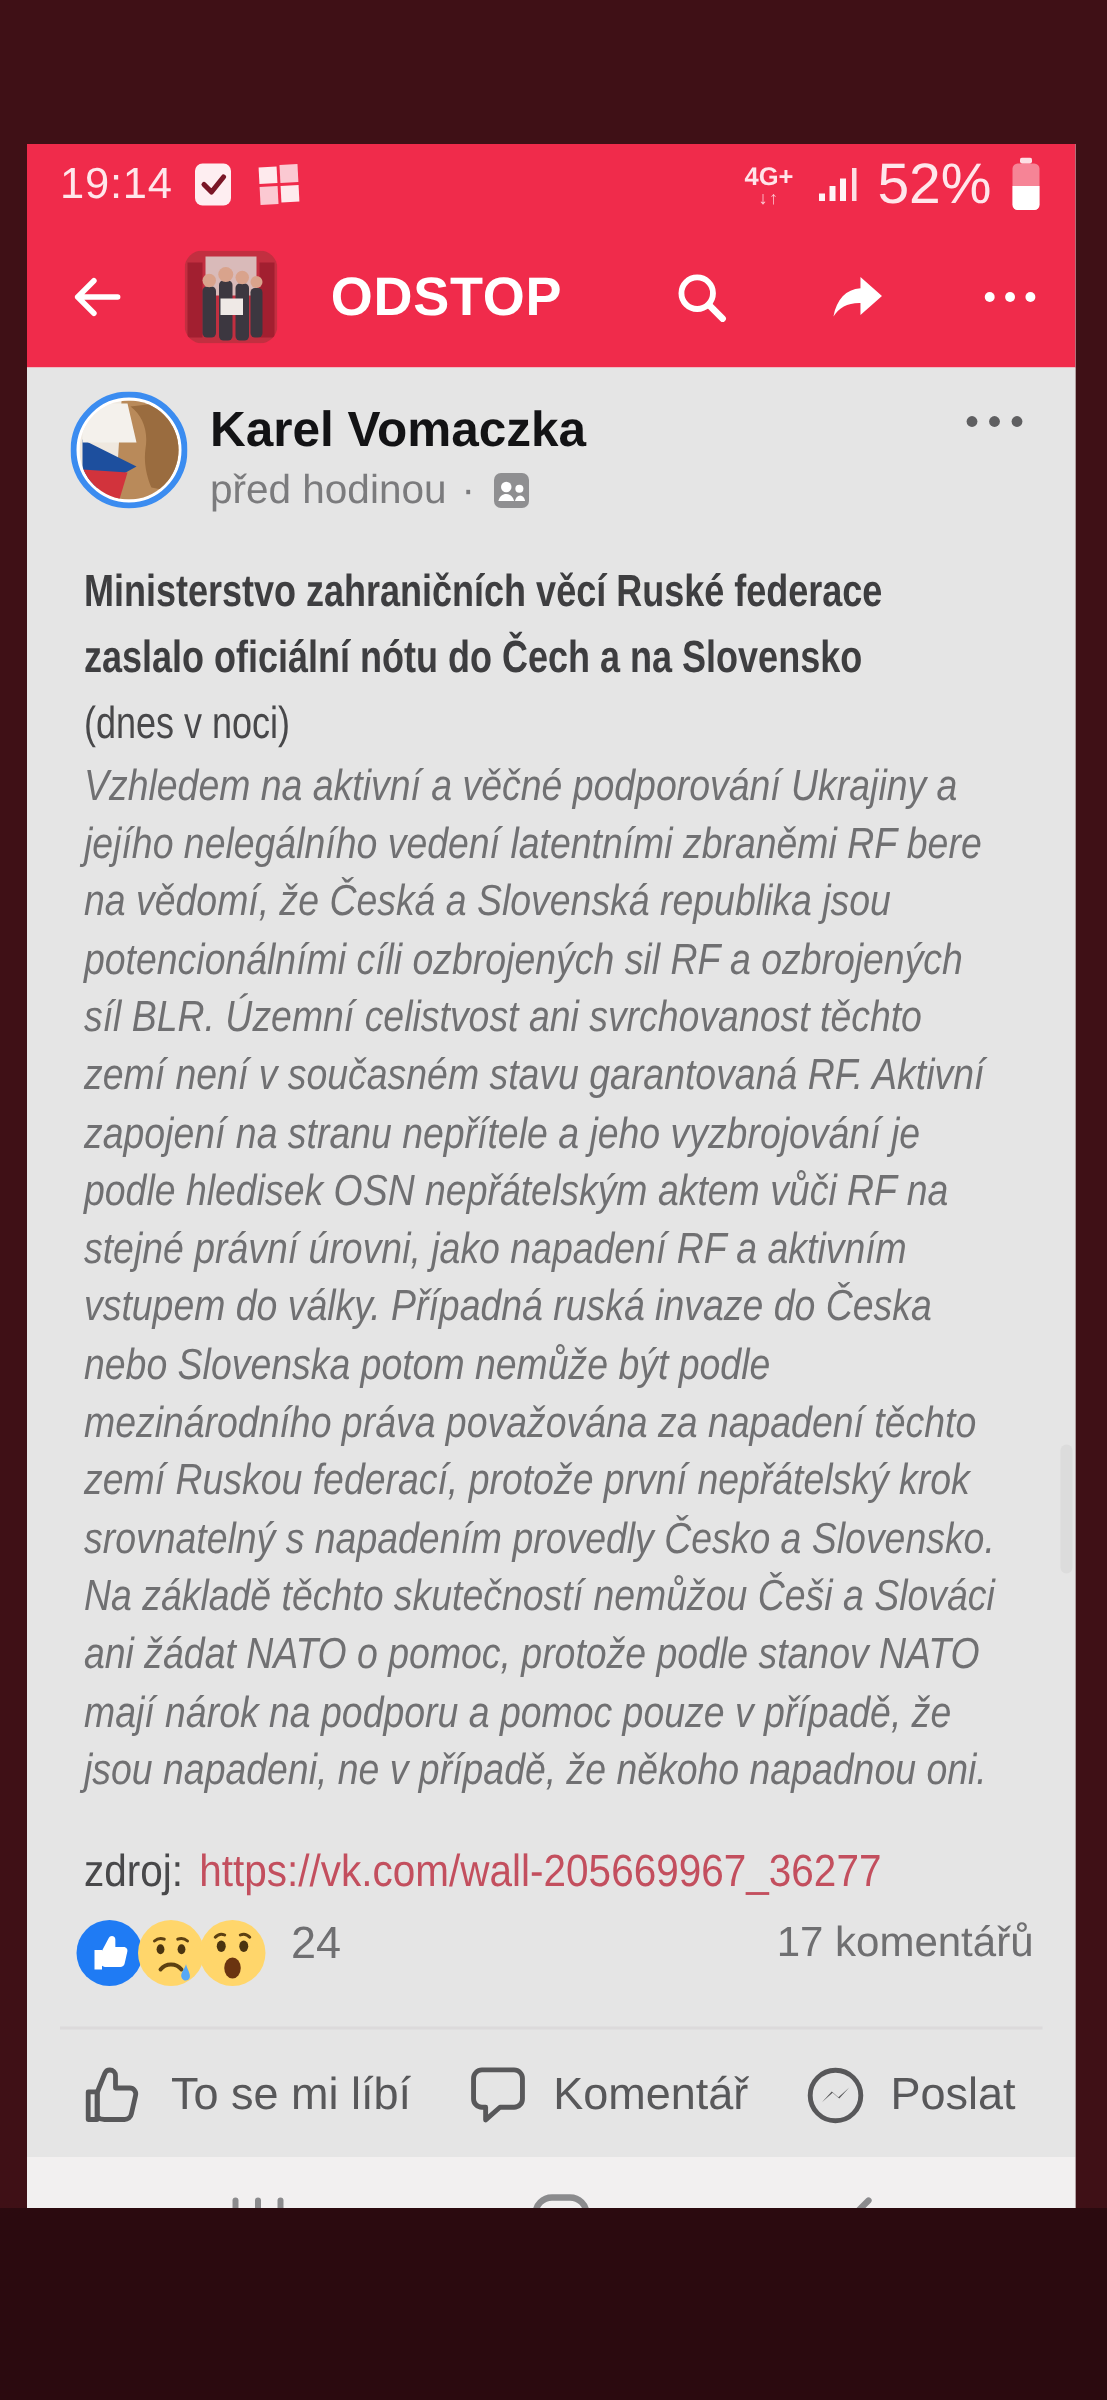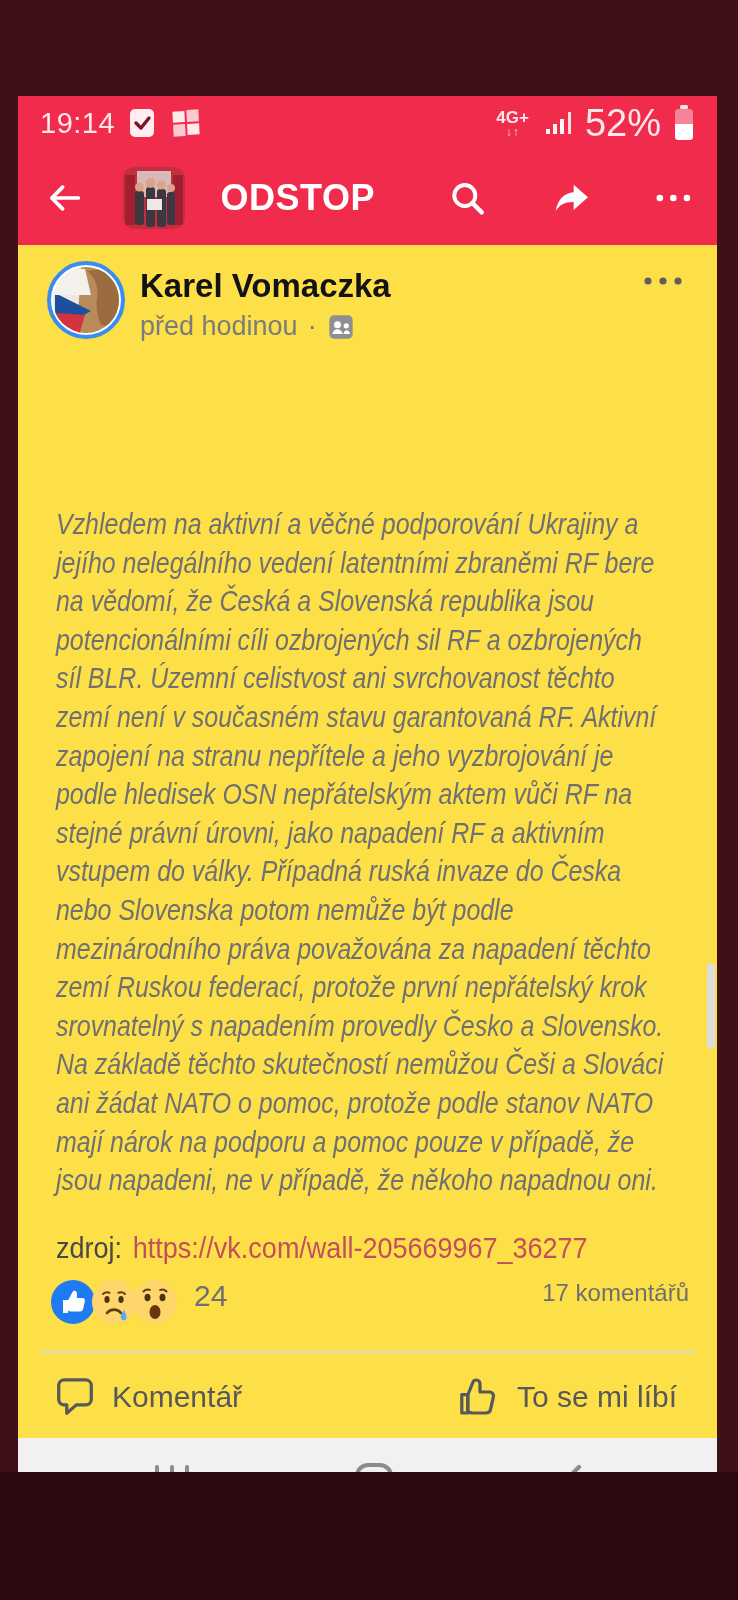--- a/index.html
+++ b/index.html
@@ -18,21 +18,21 @@
   .net-stack .a{color:rgba(255,238,241,.8);font-size:12px;letter-spacing:1px;}
 
   
   .appbar{position:absolute;top:54px;left:0;right:0;height:95px;background:#f02b4b;
           display:flex;align-items:center;padding:0 24px;box-sizing:border-box;gap:36px;}
   .appbar .title{color:#fff;font-size:36px;font-weight:700;letter-spacing:.5px;flex:0 0 auto;}
   .appbar .spacer{flex:1;}
   .page-avatar{width:62px;height:62px;border-radius:12px;overflow:hidden;flex:0 0 auto;}
 
   
-  .content{position:absolute;top:149px;left:0;right:0;height:1193px;background:#fde047;}
+  .content{position:absolute;top:149px;left:0;right:0;height:1193px;background:#e5e5e5;}
   .avatar{position:absolute;left:29px;top:16px;width:78px;height:78px;}
   .author{position:absolute;left:122px;top:22px;font-size:33px;font-weight:700;color:#131315;}
   .meta{position:absolute;left:122px;top:66px;display:flex;align-items:center;gap:10px;
         font-size:27px;color:#7b7b7d;}
   .post-menu{position:absolute;right:32px;top:30px;}
 
   .cond{transform-origin:0 0;}
   .headline{position:absolute;left:38px;top:128px;width:630px;}
   .headline .hl{font-size:30px;line-height:44px;font-weight:700;color:#3e3e40;white-space:pre-line;
                 width:125%;transform:scaleX(.8);}
@@ -45,21 +45,21 @@
           width:116%;transform:scaleX(.9);}
   .source .lbl{color:#48484a;}
   .source .lnk{color:#c34f5e;text-decoration:none;}
 
   .react-row{position:absolute;left:32px;right:28px;top:1034px;height:52px;
              display:flex;align-items:flex-start;}
   .react-icons{display:flex;align-items:center;}
   .react-icons .em{width:46px;height:46px;}
   .react-icons .em + .em{margin-left:-5px;}
   .react-count{margin-left:16px;font-size:30px;color:#6f6f71;}
-  .comments{margin-left:auto;font-size:24px;color:#6f6f71;}
+  .comments{margin-left:auto;font-size:28px;color:#6f6f71;}
 
   .divider{position:absolute;left:22px;right:22px;top:1106px;height:2px;background:#dcdadb;}
   .actions{position:absolute;left:0;right:0;top:1112px;height:80px;display:flex;align-items:center;
            justify-content:space-between;padding:0 40px 0 34px;box-sizing:border-box;}
   .action{display:flex;align-items:center;gap:14px;}
   .action .lab{font-size:30px;color:#58585a;}
 
   
   .navbar{position:absolute;left:0;right:0;bottom:0;height:94px;background:#f2f0f0;
           display:flex;align-items:center;justify-content:center;gap:158px;}
@@ -180,20 +180,25 @@
           <circle cx="16.5" cy="11" r="2.3" fill="#fff"></circle>
           <path d="M14 18c.4-2 1.5-3.2 3-3.2 1.4 0 2.4 1.2 2.8 3.2z" fill="#fff"></path>
         </svg>
       </div>
       <svg class="post-menu" width="44" height="12" viewBox="0 0 44 12">
         <circle cx="7" cy="6" r="3.6" fill="#5f5f61"></circle>
           <circle cx="22" cy="6" r="3.6" fill="#5f5f61"></circle>
           <circle cx="37" cy="6" r="3.6" fill="#5f5f61"></circle>
       </svg>
 
+      <div class="headline">
+        <div class="hl cond">Ministerstvo zahraničních věcí Ruské federace
+zaslalo oficiální nótu do Čech a na Slovensko</div>
+        <div class="note cond">(dnes v noci)</div>
+      </div>
 
       <div class="body-text cond">Vzhledem na aktivní a věčné podporování Ukrajiny a
 jejího nelegálního vedení latentními zbraněmi RF bere
 na vědomí, že Česká a Slovenská republika jsou
 potencionálními cíli ozbrojených sil RF a ozbrojených
 síl BLR. Územní celistvost ani svrchovanost těchto
 zemí není v současném stavu garantovaná RF. Aktivní
 zapojení na stranu nepřítele a jeho vyzbrojování je
 podle hledisek OSN nepřátelským aktem vůči RF na
 stejné právní úrovni, jako napadení RF a aktivním
@@ -238,31 +243,38 @@
           </svg>
         </div>
         <span class="react-count">24</span>
         <span class="comments">17 komentářů</span>
       </div>
 
       <div class="divider"></div>
 
       <div class="actions">
         <div class="action">
-          <svg width="46" height="46" viewBox="0 0 24 24">
-            <path d="M20.5 6c0-1.6-1.3-2.9-2.9-2.9H6.4C4.8 3.1 3.5 4.4 3.5 6v7.2c0 1.6 1.3 2.9 2.9 2.9h1.3v4.4l5-4.4h4.9c1.6 0 2.9-1.3 2.9-2.9z" stroke="#58585a" stroke-width="1.7" fill="none" stroke-linejoin="round"></path>
-          </svg>
-          <span class="lab">Komentář</span>
-        </div>
-        <div class="action">
           <svg width="48" height="48" viewBox="0 0 24 24">
             <path d="M3.4 10.8h3v9.2h-3z" stroke="#58585a" stroke-width="1.6" fill="none" stroke-linejoin="round"></path>
             <path d="M6.4 19.2c.7.5 1.5.8 2.4.8h6.7c1.1 0 2.1-.8 2.3-1.9l1.4-6.2c.3-1.2-.7-2.4-1.9-2.4h-4.8V5.4c0-1-.8-1.9-1.9-1.9-.7 0-1.3.4-1.6 1L6.4 11z" stroke="#58585a" stroke-width="1.6" fill="none" stroke-linejoin="round"></path>
           </svg>
           <span class="lab">To se mi líbí</span>
+        </div>
+        <div class="action">
+          <svg width="46" height="46" viewBox="0 0 24 24">
+            <path d="M20.5 6c0-1.6-1.3-2.9-2.9-2.9H6.4C4.8 3.1 3.5 4.4 3.5 6v7.2c0 1.6 1.3 2.9 2.9 2.9h1.3v4.4l5-4.4h4.9c1.6 0 2.9-1.3 2.9-2.9z" stroke="#58585a" stroke-width="1.7" fill="none" stroke-linejoin="round"></path>
+          </svg>
+          <span class="lab">Komentář</span>
+        </div>
+        <div class="action">
+          <svg width="46" height="46" viewBox="0 0 24 24">
+            <circle cx="12" cy="12" r="8.8" stroke="#58585a" stroke-width="1.7" fill="none"></circle>
+            <path d="M7.2 14.4l3.5-3.8 2.3 2 3.8-3.4-3.5 3.8-2.3-2z" fill="#58585a"></path>
+          </svg>
+          <span class="lab">Poslat</span>
         </div>
       </div>
     </div>
 
     <div class="navbar">
       <svg width="46" height="44" viewBox="0 0 46 44">
         <g stroke="#8b8b8d" stroke-width="4" stroke-linecap="round">
           <path d="M8 4v36"></path>
             <path d="M23 4v36"></path>
             <path d="M38 4v36"></path>

